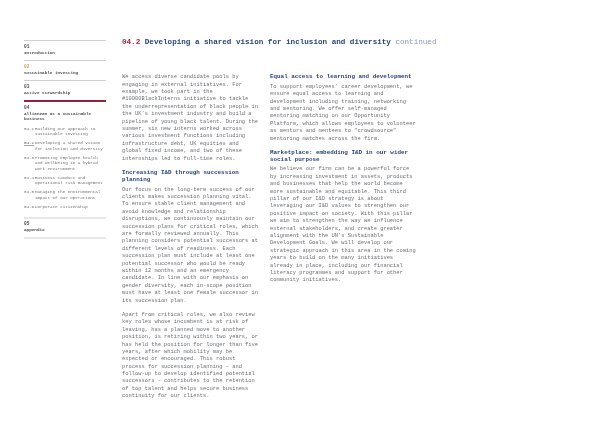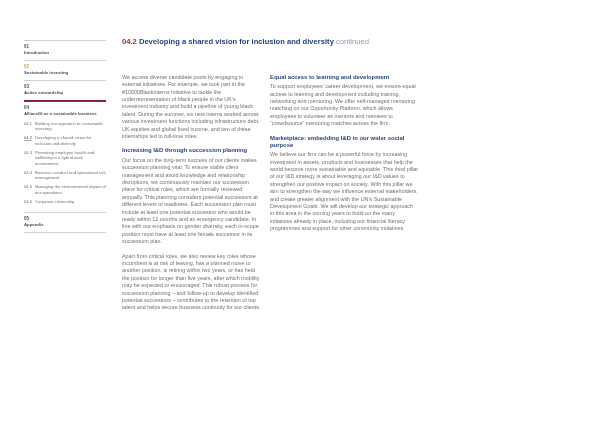--- a/index.html
+++ b/index.html
@@ -1,18 +1,18 @@
 <!DOCTYPE html>
 <html><head>
 <meta charset="utf-8">
 <style>
   * { margin:0; padding:0; box-sizing:border-box; }
   html,body { background:#ffffff; }
   body { font-family:"Liberation Sans", sans-serif; }
-  .viewport { width:600px; height:424px; overflow:hidden; position:relative; background:#fde047; }
+  .viewport { width:600px; height:424px; overflow:hidden; position:relative; background:#fde047;font-family:Liberation Mono, monospace; }
   .page { width:1200px; height:848px; background:#fff; position:relative;
           transform:scale(0.5); transform-origin:0 0; }
 
   
   .sidebar { position:absolute; left:48px; top:80px; width:164px; }
   .nav-section { border-top:2px solid #cfd0d2; padding:6px 0 9px 0; cursor:pointer; }
   .nav-section.active-section { border-top:4px solid #8e2340; }
   .nav-num { font-size:9px; font-weight:bold; color:#4b4e53; line-height:11px; }
   .nav-num.gold { color:#c9a15e; }
   .nav-label { font-size:8.6px; font-weight:bold; color:#4b4e53; line-height:11px; margin-top:1px; }

